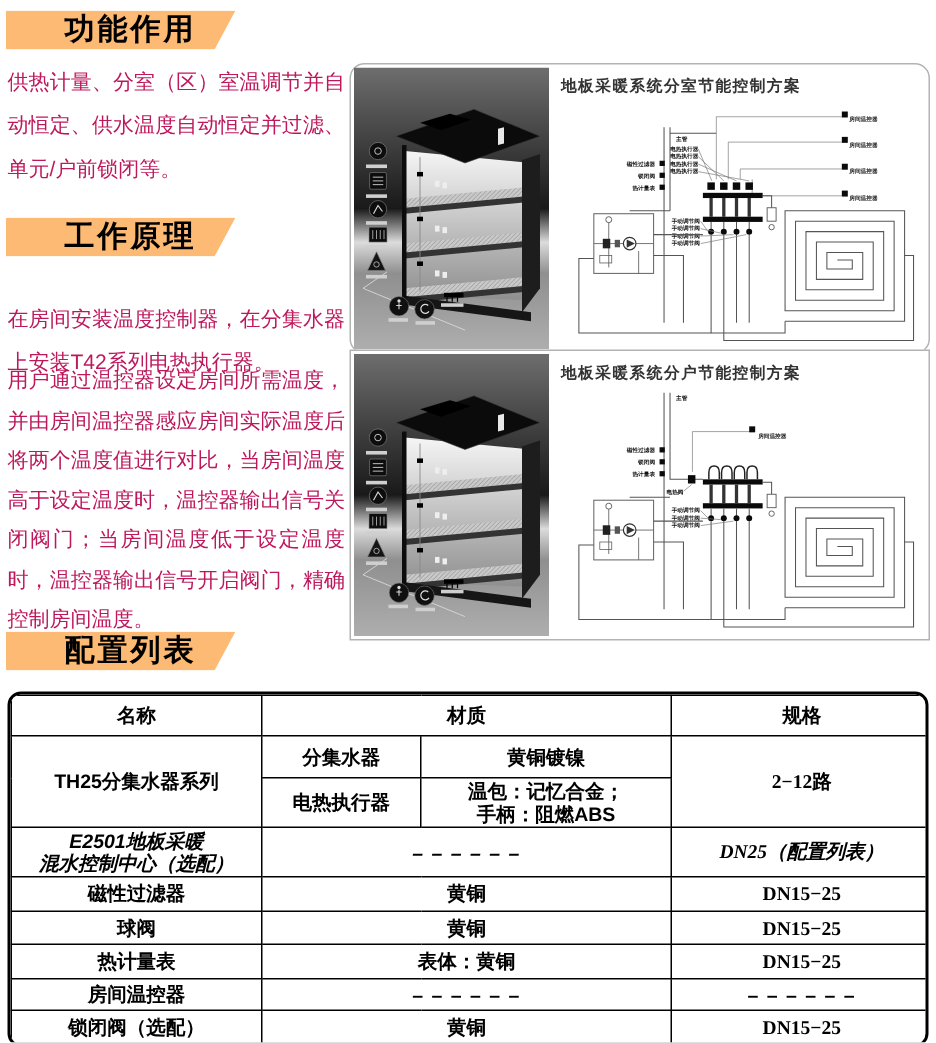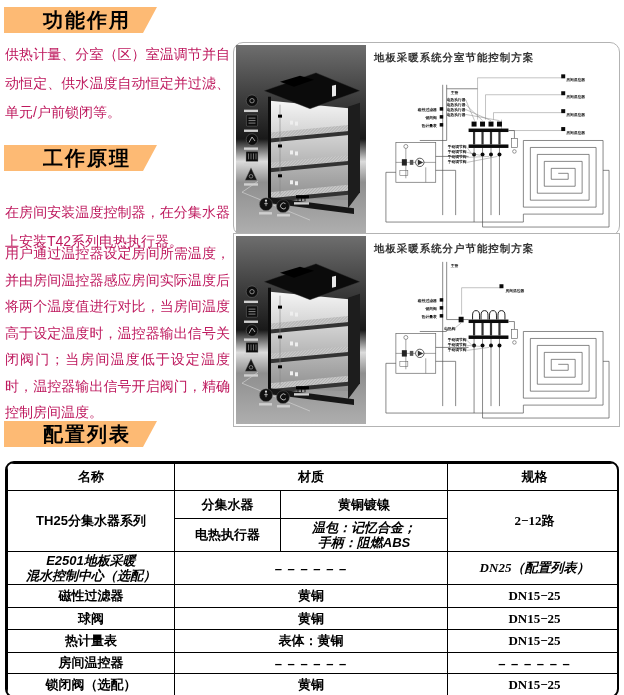--- a/index.html
+++ b/index.html
@@ -38,21 +38,21 @@
   .loopp{stroke:#222;stroke-width:1;fill:none;}
   .blk{fill:#0a0a0a;}
   
   .table-wrap{position:absolute;left:5px;top:461px;width:614px;border:2px solid #000;
               border-radius:9px;overflow:hidden;box-sizing:border-box;background:#fff;}
   table.cfg{width:100%;border-collapse:collapse;table-layout:fixed;font-weight:bold;color:#000;}
   table.cfg td{border:1px solid #000;text-align:center;vertical-align:middle;
                font-size:13px;padding:0;overflow:hidden;}
   .rh0{height:27px;} .rh1{height:28px;} .rh2{height:33px;} .rh3{height:33px;font-style:italic;}
   .rh4{height:23px;} .rh5{height:22px;} .rh6{height:23px;} .rh7{height:21px;} .rh8{height:22px;}
-  td.tl{text-align:left;padding-left:28px;font-size:12.5px;line-height:15px;font-style:italic;}
+  td.tl{text-align:left;padding-left:28px;font-size:12.5px;line-height:15px;}
   td.two{font-size:12.5px;line-height:15px;}
   td.serif{font-family:"Liberation Serif","DejaVu Serif",serif;}
   td.dash{letter-spacing:1px;}
 </style>
 </head>
 <body>
 
 <div class="page">
 
   <svg width="0" height="0" style="position:absolute" aria-hidden="true">

